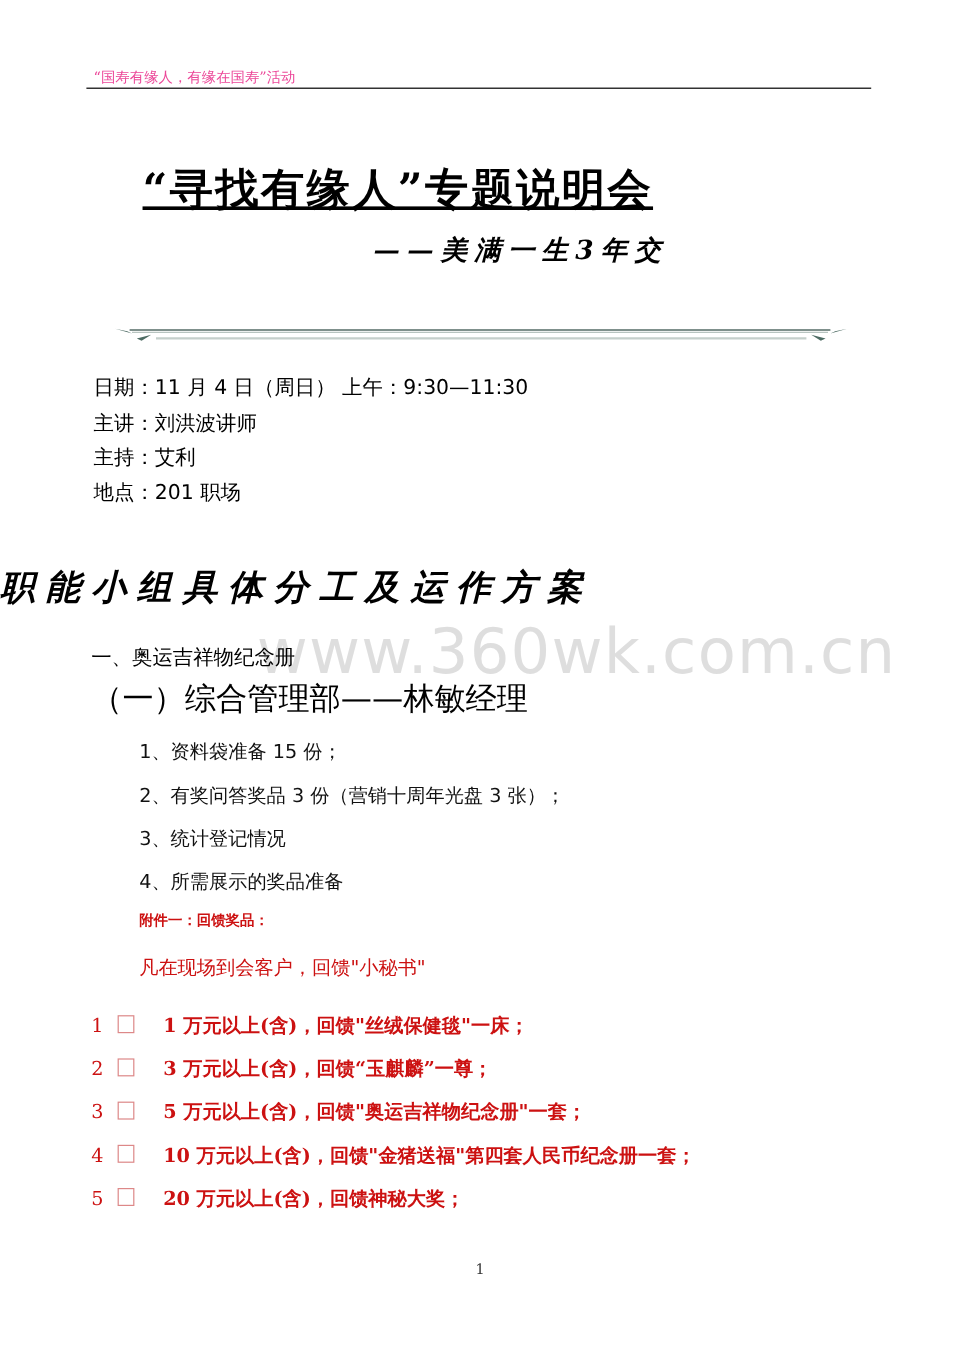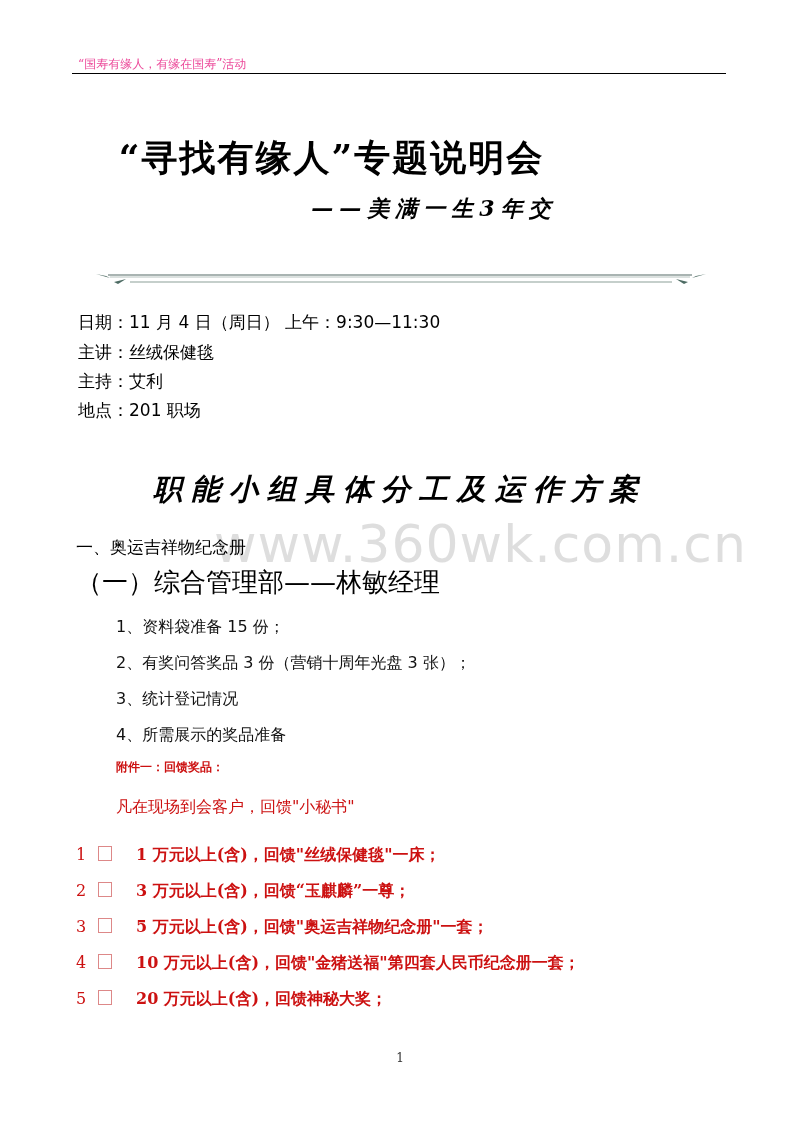--- a/index.html
+++ b/index.html
@@ -1,24 +1,24 @@
 <!DOCTYPE html>
 <html><head>
 <meta charset="utf-8">
 <style>
   html, body { margin: 0; padding: 0; background: #ffffff; }
   body { width: 800px; height: 1132px; position: relative; overflow: hidden; font-family: "DejaVu Sans", sans-serif; color: #000; }
   .abs { position: absolute; }
   .header-text { left: 78px; top: 56px; font-family: "DejaVu Serif", serif; font-size: 12px; color: #ec4899; }
   .header-rule { left: 72px; top: 73px; width: 654px; height: 0; border-top: 1.5px solid #000; }
-  .title { left: 0; width: 663px; top: 134px; text-align: center; font-family: "DejaVu Serif", serif; font-weight: bold; font-size: 36px; letter-spacing: 2px; }
+  .title { left: 0; width: 663px; top: 134px; text-align: center; font-family: "DejaVu Serif", serif; font-weight: bold; font-size: 36px; letter-spacing: 2px; text-decoration: underline; }
   .subtitle { left: 0; width: 800px; top: 194px; text-align: center; font-family: "DejaVu Serif", serif; font-weight: bold; font-style: italic; font-size: 22px; letter-spacing: 6px; margin-left: 34px; }
   .divider { left: 96px; top: 268px; width: 610px; height: 22px; }
   .info { left: 78px; font-size: 17px; }
-  .section-title { left: 0; width: 800px; top: 470px; text-align: center; font-family: "DejaVu Serif", serif; font-weight: bold; font-style: italic; font-size: 29px; letter-spacing: 9px; }
+  .section-title { left: 0; width: 800px; top: 470px; text-align: left; font-family: "DejaVu Serif", serif; font-weight: bold; font-style: italic; font-size: 29px; letter-spacing: 9px; }
   .h1 { left: 76px; top: 536px; font-size: 17px; }
   .h2 { left: 76px; top: 565px; font-size: 26px; }
   .task { left: 76px; font-size: 16px; color: #111; margin-left: 40px; }
   .annex-title { left: 116px; top: 759px; font-size: 12px; font-weight: bold; color: #cc1111; }
   .annex-intro { left: 116px; top: 797px; font-size: 16px; color: #cc1111; }
   .reward { left: 76px; font-family: "DejaVu Serif", serif; font-size: 16px; color: #cc1111; }
   .reward .num { display: inline-block; width: 22px; }
   .reward .box { display: inline-block; width: 12px; height: 13px; border: 1px solid #d88; vertical-align: -1px; margin-right: 24px; }
   .reward .txt { font-weight: bold; }
   .watermark { left: 214px; top: 514px; font-size: 52px; color: rgba(160,160,160,0.35); letter-spacing: 1px; font-family: "DejaVu Sans", sans-serif; }
@@ -40,21 +40,21 @@
   <path d="M0,6 L14,10 L10,8 Z" fill="#4d6b63"></path>
   <path d="M18,14 L30,11 L22,16 Z" fill="#4d6b63"></path>
   <path d="M610,6 L596,10 L600,8 Z" fill="#4d6b63"></path>
   <path d="M592,14 L580,11 L588,16 Z" fill="#4d6b63"></path>
 </svg>
 
 <div class="abs info" style="top:311px">
   <span>日期：</span><span>11 月 4 日（周日） 上午：9:30—11:30</span>
 </div>
 <div class="abs info" style="top:341px">
-  <span>主讲：</span><span>丝绒保健毯</span>
+  <span>主讲：</span><span>刘洪波讲师</span>
 </div>
 <div class="abs info" style="top:370px">
   <span>主持：</span><span>艾利</span>
 </div>
 <div class="abs info" style="top:399px">
   <span>地点：</span><span>201 职场</span>
 </div>
 
 <div class="abs section-title">职能小组具体分工及运作方案</div>
 

